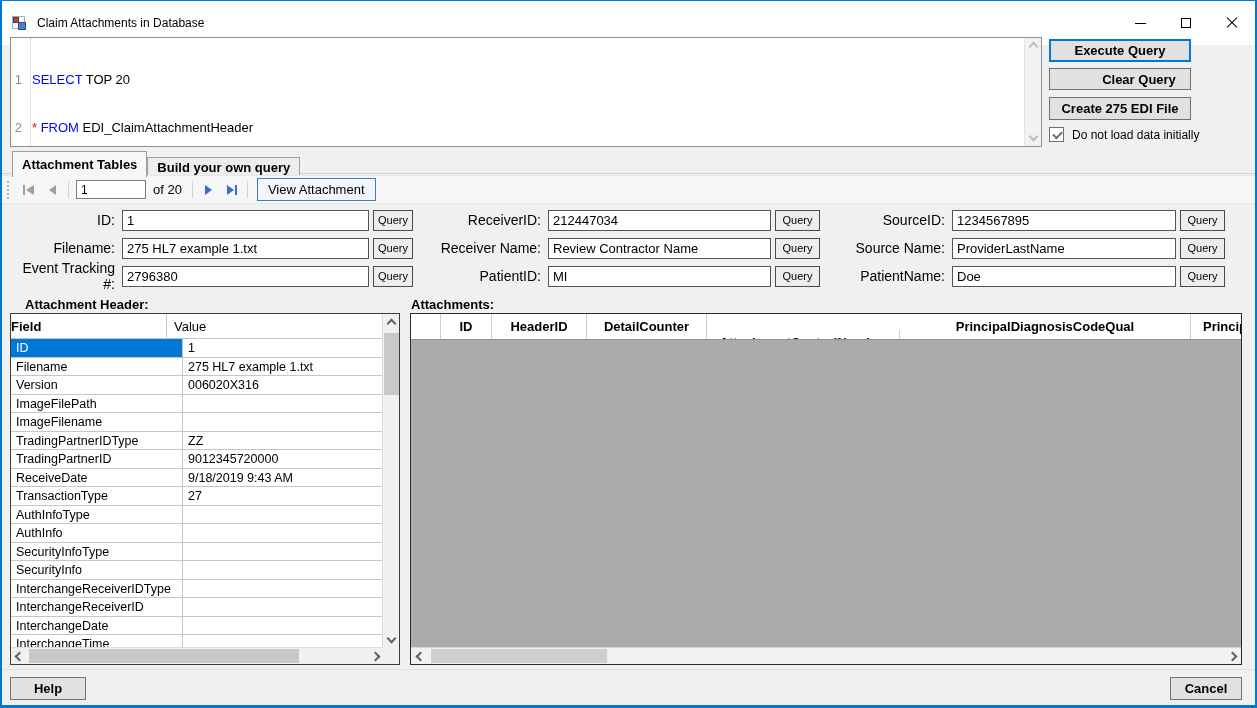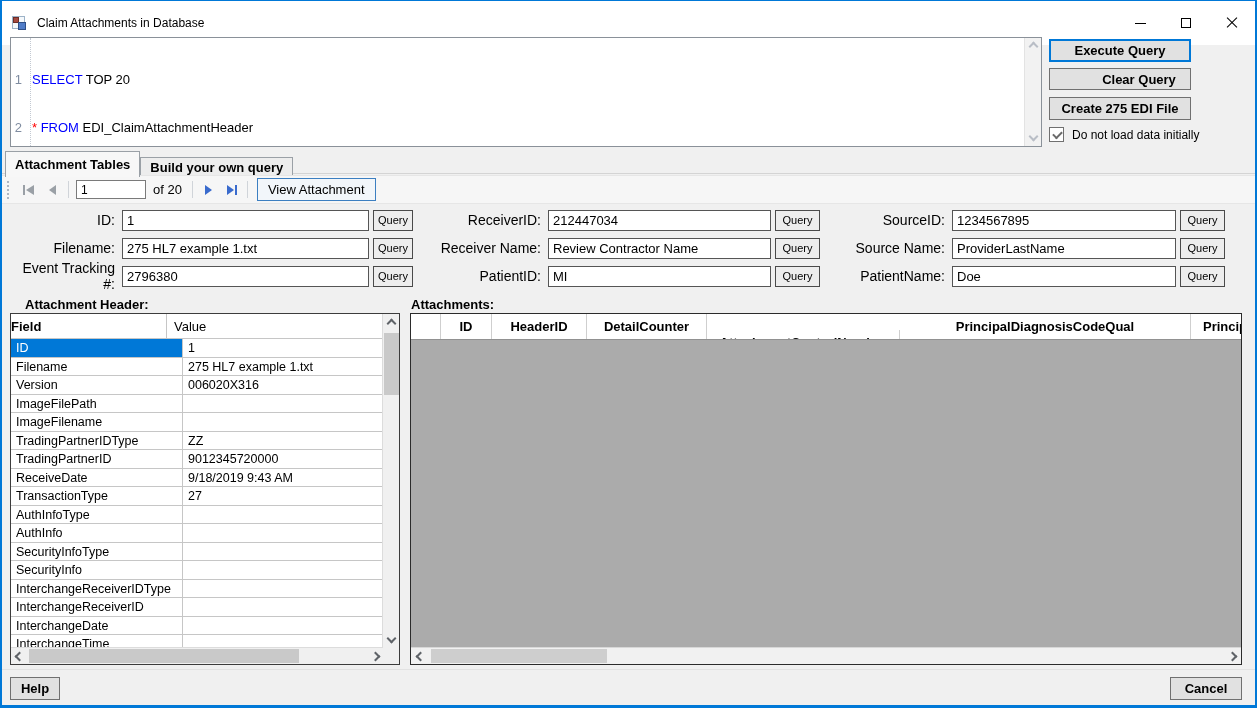--- a/index.html
+++ b/index.html
@@ -55,21 +55,21 @@
   .chk-row{ position:absolute; left:1047px; top:126px; display:flex; align-items:center; }
   .chk-box{ position:relative; width:15px; height:15px; background:#fff; border:1px solid #707070; flex:none; }
   .chk-box.checked::after{ content:""; position:absolute; left:3px; top:3px; width:7px; height:4px;
     border-left:2px solid #6a6a6a; border-bottom:2px solid #6a6a6a; transform:rotate(-45deg); }
   .chk-label{ margin-left:8px; font-size:12px; }
 
   
   .tabstrip{ position:absolute; left:0; top:150px; width:100%; height:23px; border-bottom:1px solid #d4d4d4; }
   .tab{ display:inline-flex; align-items:center; padding:0 9px; font-weight:bold; font-size:13px;
     border:1px solid #9aa0a6; border-bottom:none; cursor:default; }
-  .tab.selected{ position:relative; z-index:2; height:26px; margin-left:3px; background:#f7f7f7; }
+  .tab.selected{ position:relative; z-index:2; height:26px; margin-left:10px; background:#f7f7f7; }
   .tab.other{ height:20px; background:#ededed; vertical-align:bottom; }
 
   
   .toolbar{ position:absolute; left:0; top:174px; width:100%; height:29px; background:#f6f6f6;
     border-top:1px solid #e6e6e6; border-bottom:1px solid #e6e6e6; display:flex; align-items:center; padding-left:5px; }
   .grip{ width:4px; height:18px; border-left:2px dotted #aeb6c2; margin-right:6px; }
   .navbtn{ width:24px; height:22px; display:flex; align-items:center; justify-content:center; }
   .tsep{ width:1px; height:17px; background:#d0d4d9; margin:0 3px; }
   .nav-input{ width:70px; height:19px; border:1px solid #7a7a7a; font-size:12px; padding-left:4px; margin:0 4px;
     font-family:"Liberation Sans",sans-serif; }
@@ -124,21 +124,21 @@
   .gh-cell:nth-child(5){ width:193px;margin-top:16px; }
   .gh-cell:nth-child(6){ width:291px; }
   .gh-cell:nth-child(7){ width:200px; justify-content:flex-start; padding-left:12px; }
   .grid-body{ position:absolute; left:0; top:26px; right:0; bottom:17px; background:#ababab; }
   .grid-hscroll{ position:absolute; left:0; right:0; bottom:0; height:17px; background:#f1f1f1; border-top:1px solid #d7d7d7; }
   .grid-hscroll .left{ left:5px; top:4px; } .grid-hscroll .right{ right:5px; top:4px; }
   .grid-hthumb{ position:absolute; left:20px; top:1px; bottom:1px; width:176px; background:#cecece; }
 
   
   .footer-sep{ position:absolute; left:0; top:668px; width:100%; border-top:1px solid #e2e2e2; }
-  .btn-help{ left:8px; top:676px; width:50px; height:23px; }
+  .btn-help{ left:8px; top:676px; width:76px; height:23px; }
   .btn-cancel{ left:1168px; top:676px; width:72px; height:23px; }
 
   
   .navbtn svg{ display:block; }
 </style>
 </head>
 <body>
 
 <div class="window">
 

